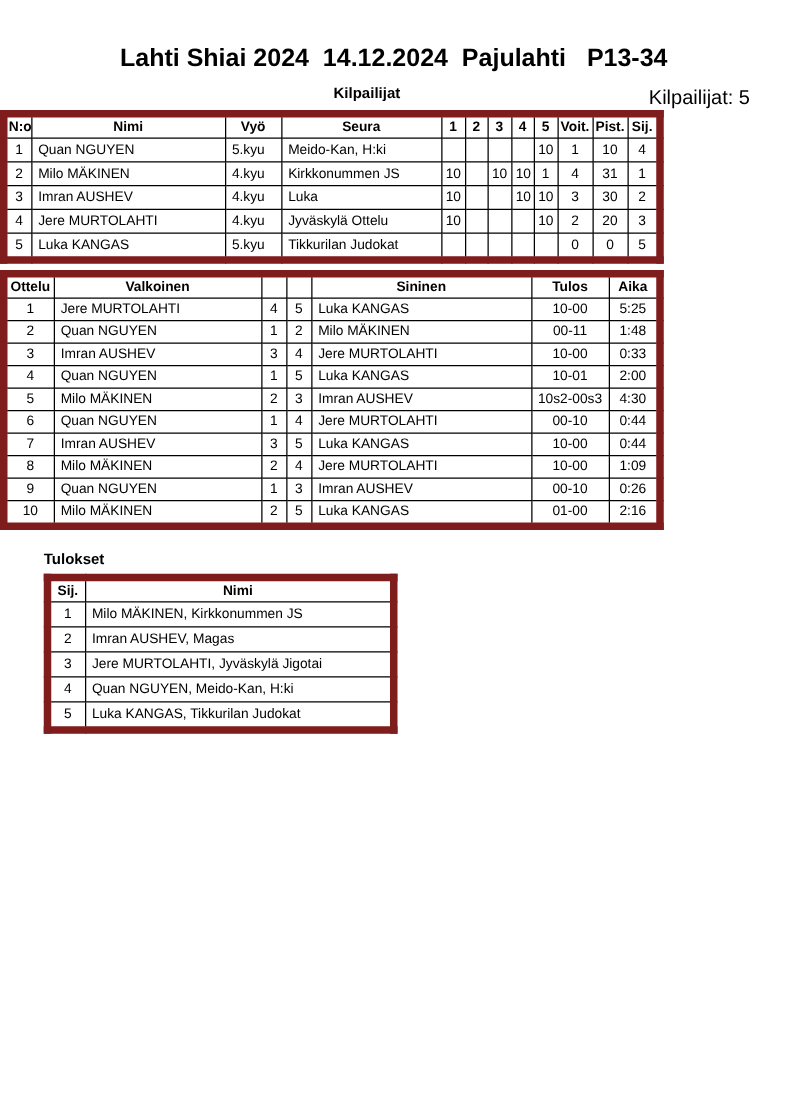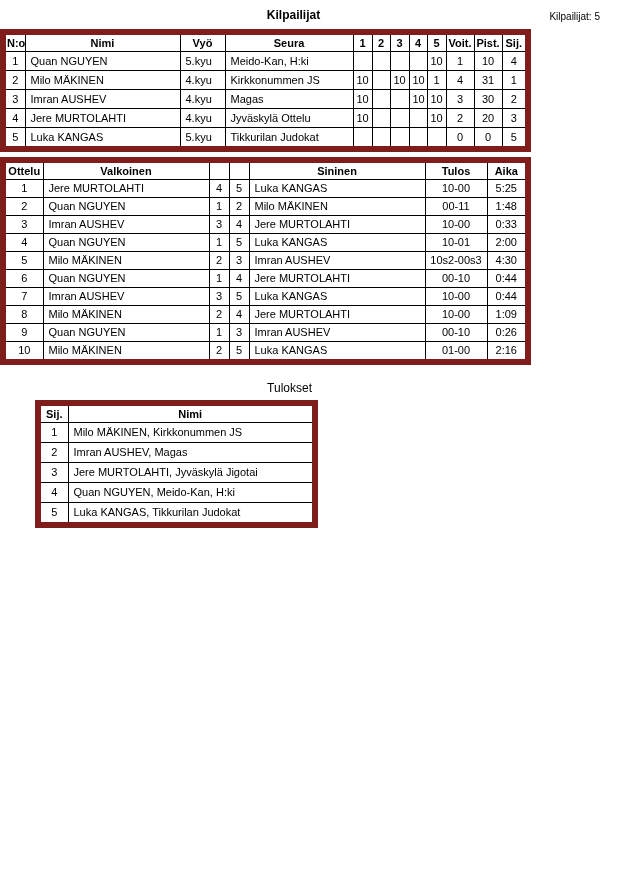--- a/index.html
+++ b/index.html
@@ -14,21 +14,21 @@
     padding-top: 36px;
     text-align: center;
     font-size: 20px;
     font-weight: bold;
     white-space: pre;
   }
 
   .sec-row { position: relative; margin-top: 8px; height: 16px; }
   .sec-label { font-weight: bold; font-size: 12px; text-align: center; }
   .w-main { width: 527px; margin-left: 30px; }
-  .count { position: absolute; top: 3px; right: 30px; font-size: 10px; }
+  .count { position: absolute; top: 3px; right: 30px; font-size: 16px; }
 
   table.tbl {
     border-collapse: collapse;
     table-layout: fixed;
     margin-top: 5px;
     border: 6px solid #7f1d1d;
   }
   .tbl th, .tbl td {
     border: 1px solid #000;
     font-size: 11px;
@@ -44,28 +44,29 @@
   .t2 td { height: 17px; line-height: 17px; }
   .t3 { width: 277px; margin-left: 35px; margin-top: 5px; }
   .t3 td { height: 19px; line-height: 19px; }
   td.c { text-align: center; }
   td.l { text-align: left; padding-left: 5px; }
 
   .sec-ottelut { margin-top: 20px; }
   .label-tulokset {
     width: 277px; margin-left: 35px;
     margin-top: 16px;
-    text-align: right; font-weight: normal; font-size: 12px;
+    text-align: left; font-weight: bold; font-size: 12px;
   }
 </style>
 </head>
 <body>
 
 <div class="page">
 
+  <div class="title">Lahti Shiai 2024  14.12.2024  Pajulahti   P13-34</div>
 
   <div class="sec-row">
     <div class="sec-label w-main">Kilpailijat</div>
     <div class="count">Kilpailijat: 5</div>
   </div>
 
   <table class="tbl t1">
     <colgroup>
       <col style="width:22px">
         <col style="width:155px">
@@ -125,21 +126,21 @@
           <td class="c">1</td>
           <td class="c">4</td>
           <td class="c">31</td>
           <td class="c">1</td>
         </tr>
 
         <tr>
           <td class="c">3</td>
           <td class="l">Imran AUSHEV</td>
           <td class="l">4.kyu</td>
-          <td class="l">Magas</td>
+          <td class="l">Luka</td>
           <td class="c">10</td>
           <td class="c"></td>
           <td class="c"></td>
           <td class="c">10</td>
           <td class="c">10</td>
           <td class="c">3</td>
           <td class="c">30</td>
           <td class="c">2</td>
         </tr>
 

